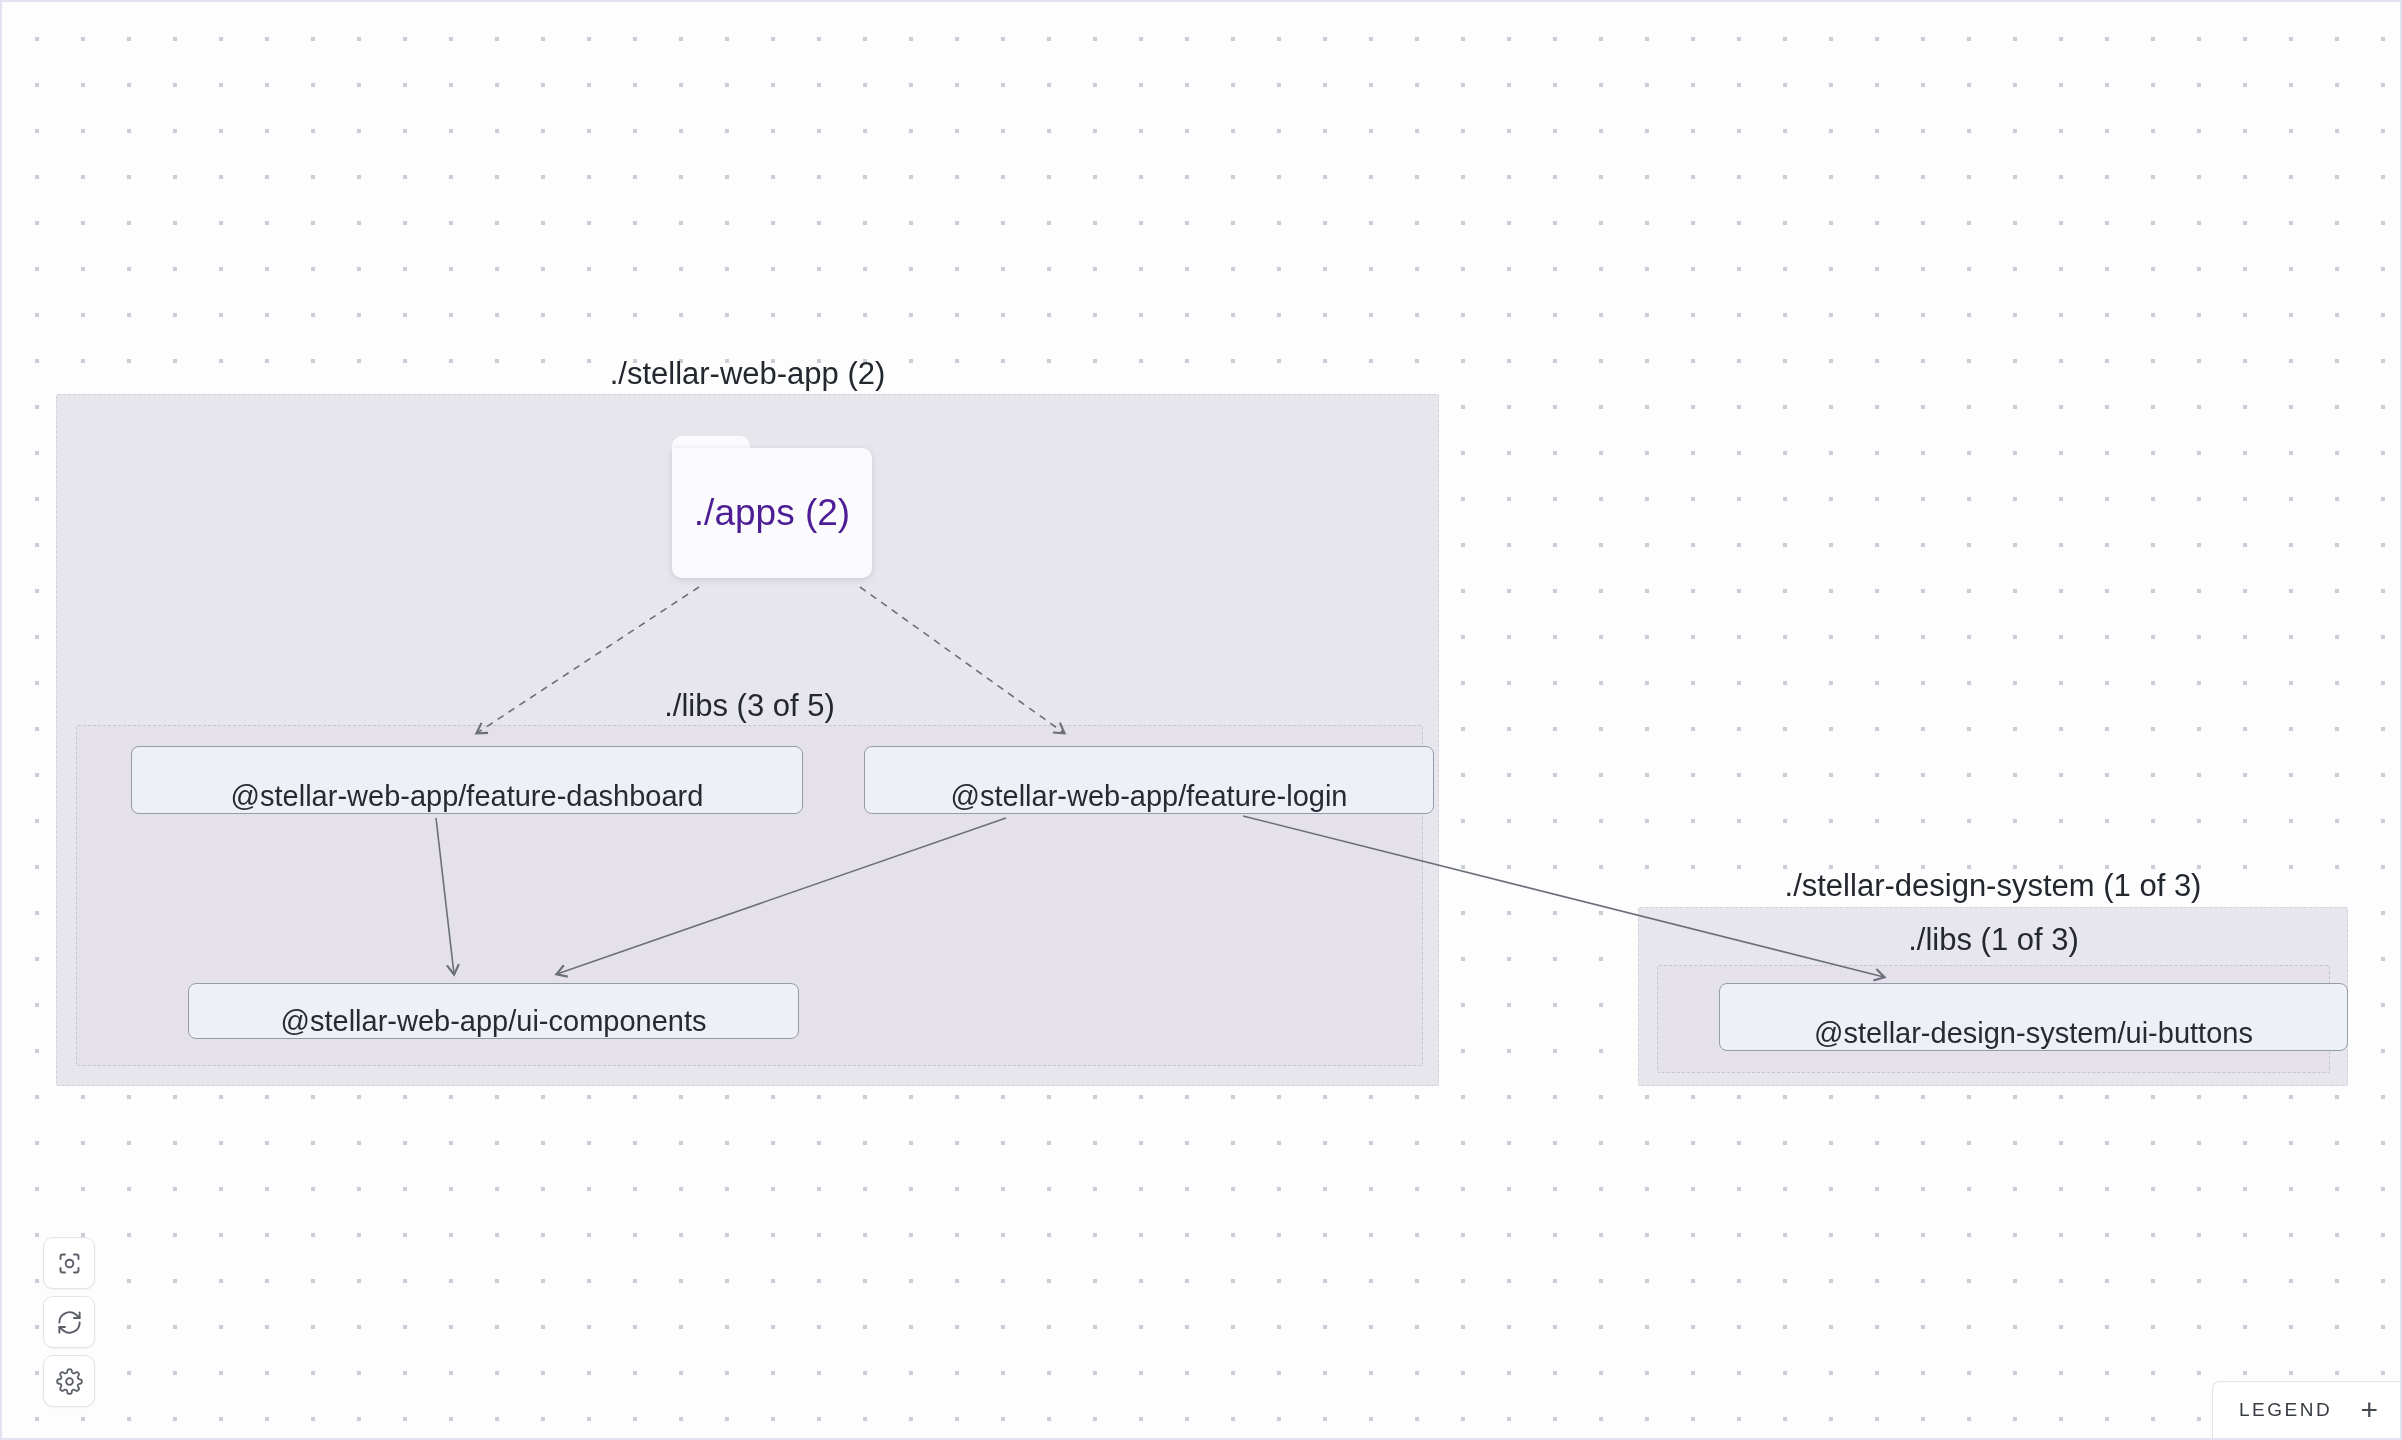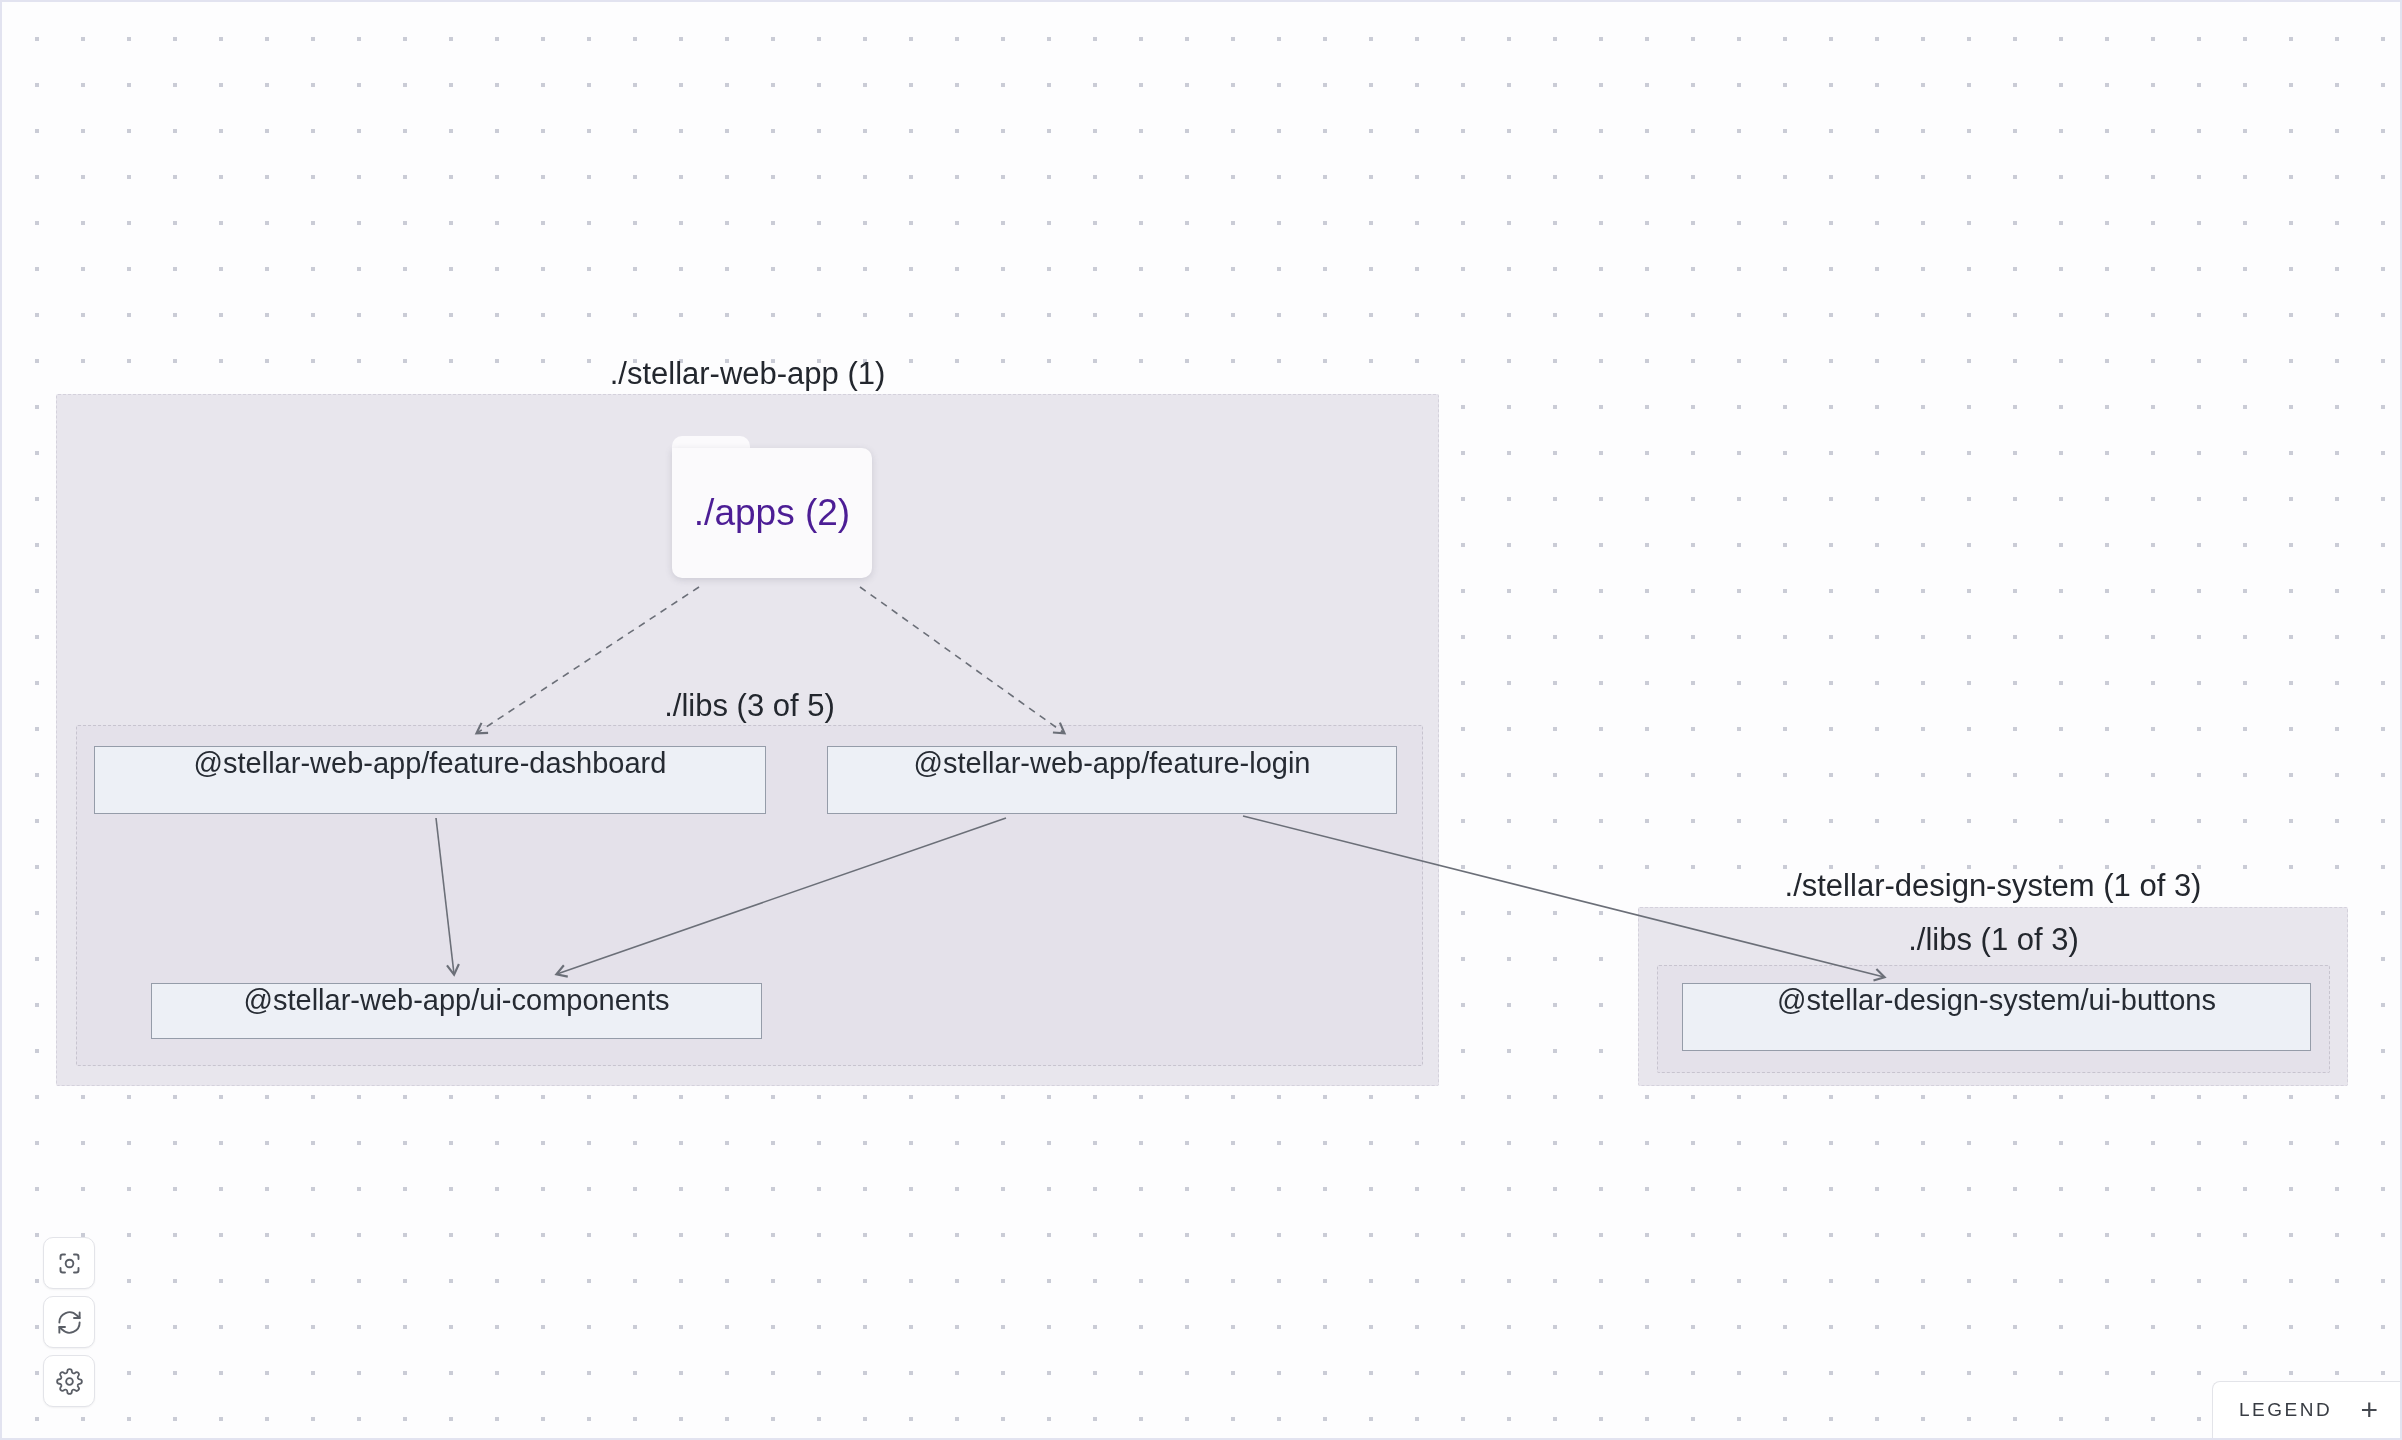--- a/index.html
+++ b/index.html
@@ -61,25 +61,26 @@
     background: #fbfafc; border-radius: 0 10px 10px 10px;
     box-shadow: 0 2px 7px rgba(90, 90, 110, 0.20);
     display: flex; align-items: center; justify-content: center;
     font-size: 37px; color: #4c1d95;
   }
 
   .node {
     position: absolute; z-index: 4;
     background: #edf0f6;
     border: 1px solid #959ca9;
-    border-radius: 0;
-    display: flex; align-items: flex-start; justify-content: center;
+    border-radius: 8px;
+    display: flex; align-items: flex-end; justify-content: center;
     font-size: 29px; color: #262b33;
     white-space: nowrap;
     cursor: pointer;
+    margin-left: 37px;
   }
   #node-dashboard  { left: 92px;   top: 744px; width: 672px; height: 68px; }
   #node-login      { left: 825px;  top: 744px; width: 570px; height: 68px; }
   #node-components { left: 149px;  top: 981px; width: 611px; height: 56px; }
   #node-buttons    { left: 1680px; top: 981px; width: 629px; height: 68px; }
 
   .edges {
     position: absolute; inset: 0; z-index: 3;
     pointer-events: none;
   }
@@ -119,21 +120,21 @@
 </head>
 <body>
 
 <div class="canvas">
 
   <div class="group" id="grp-webapp"></div>
   <div class="group" id="grp-design"></div>
   <div class="libs-group" id="grp-libs-l"></div>
   <div class="libs-group" id="grp-libs-r"></div>
 
-  <div class="group-label" id="lbl-webapp">./stellar-web-app (1)</div>
+  <div class="group-label" id="lbl-webapp">./stellar-web-app (2)</div>
   <div class="group-label" id="lbl-libs-l">./libs (3 of 5)</div>
   <div class="group-label" id="lbl-design">./stellar-design-system (1 of 3)</div>
   <div class="group-label" id="lbl-libs-r">./libs (1 of 3)</div>
 
   <svg class="edges" width="2402" height="1440" viewBox="0 0 2402 1440">
     <defs>
       <marker id="arrow" viewBox="0 0 12 12" refX="9" refY="6" markerWidth="10" markerHeight="10" orient="auto-start-reverse">
         <path d="M2,1.5 L9.5,6 L2,10.5" fill="none" stroke="#6b6f78" stroke-width="1.6"></path>
       </marker>
     </defs>

